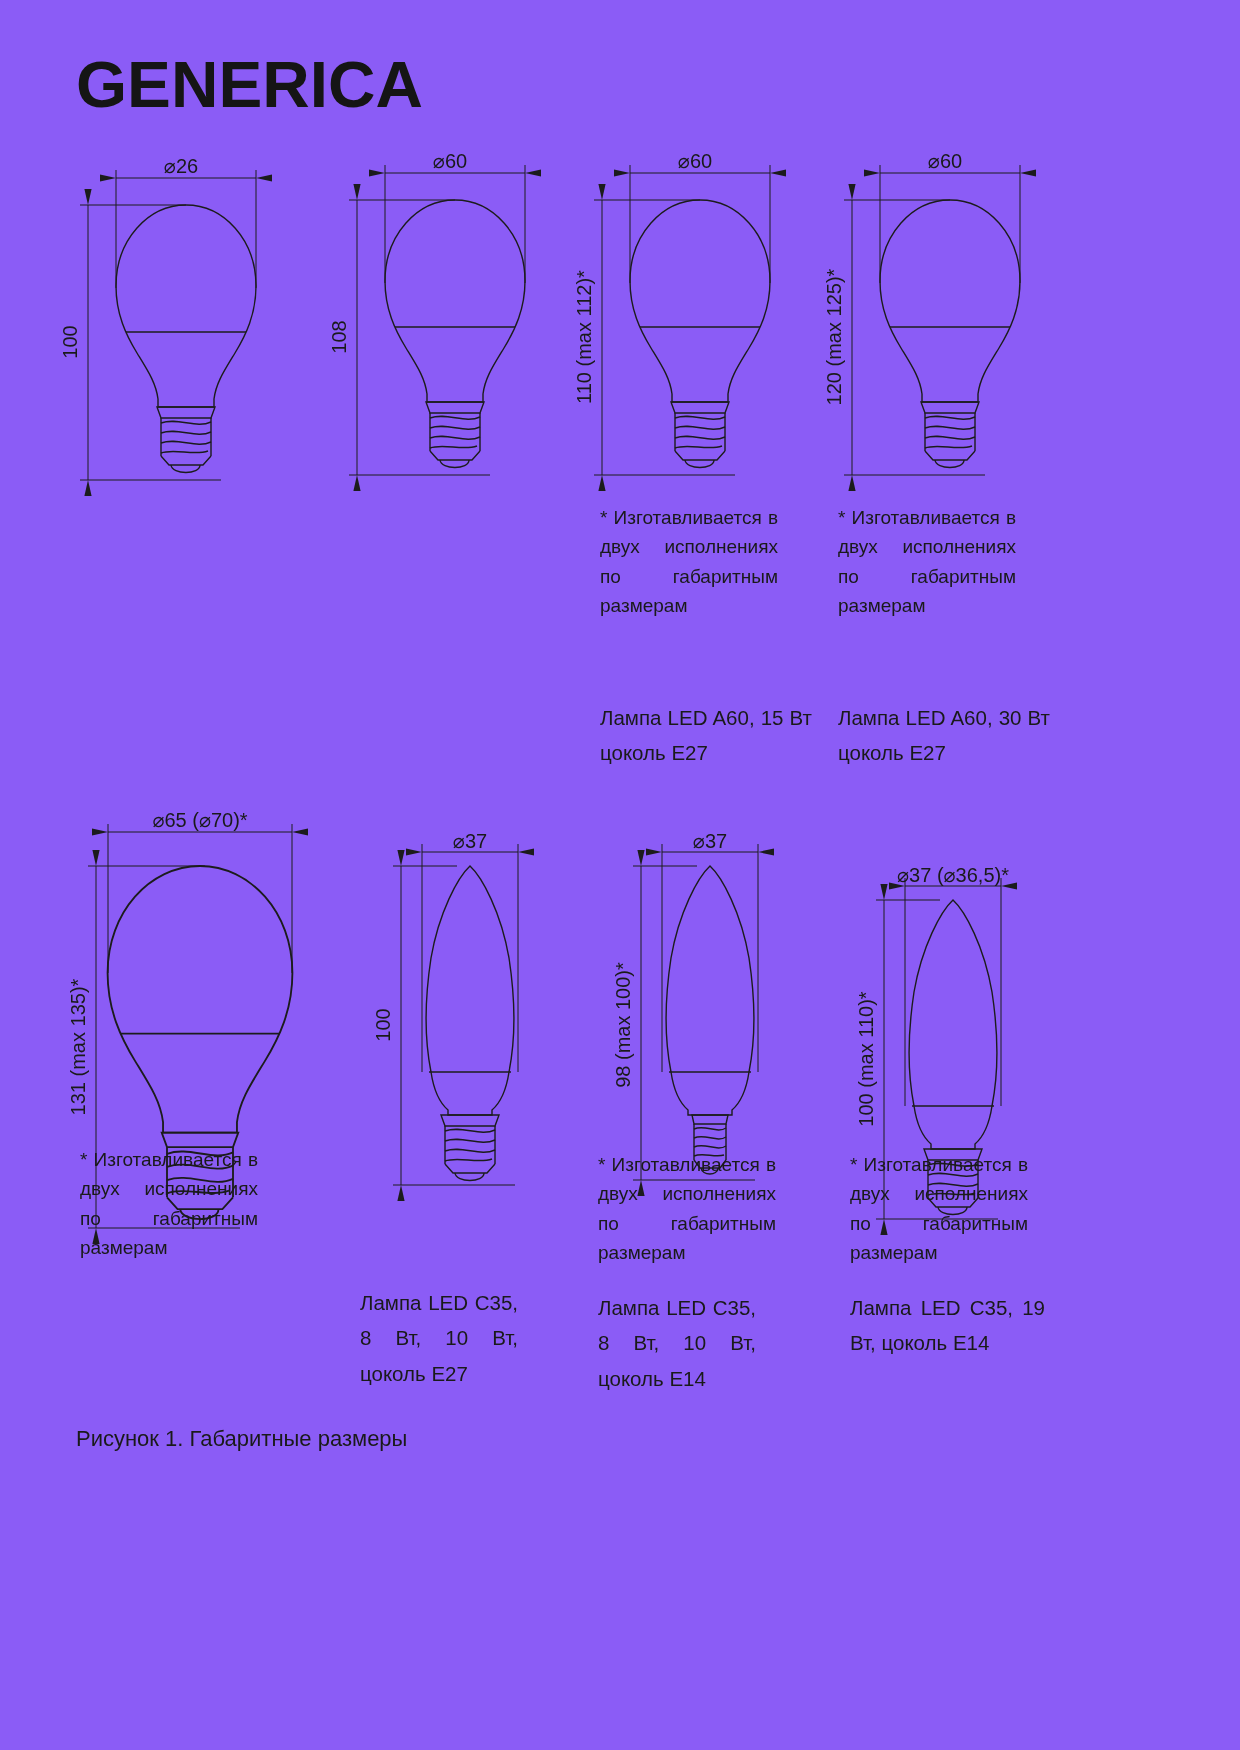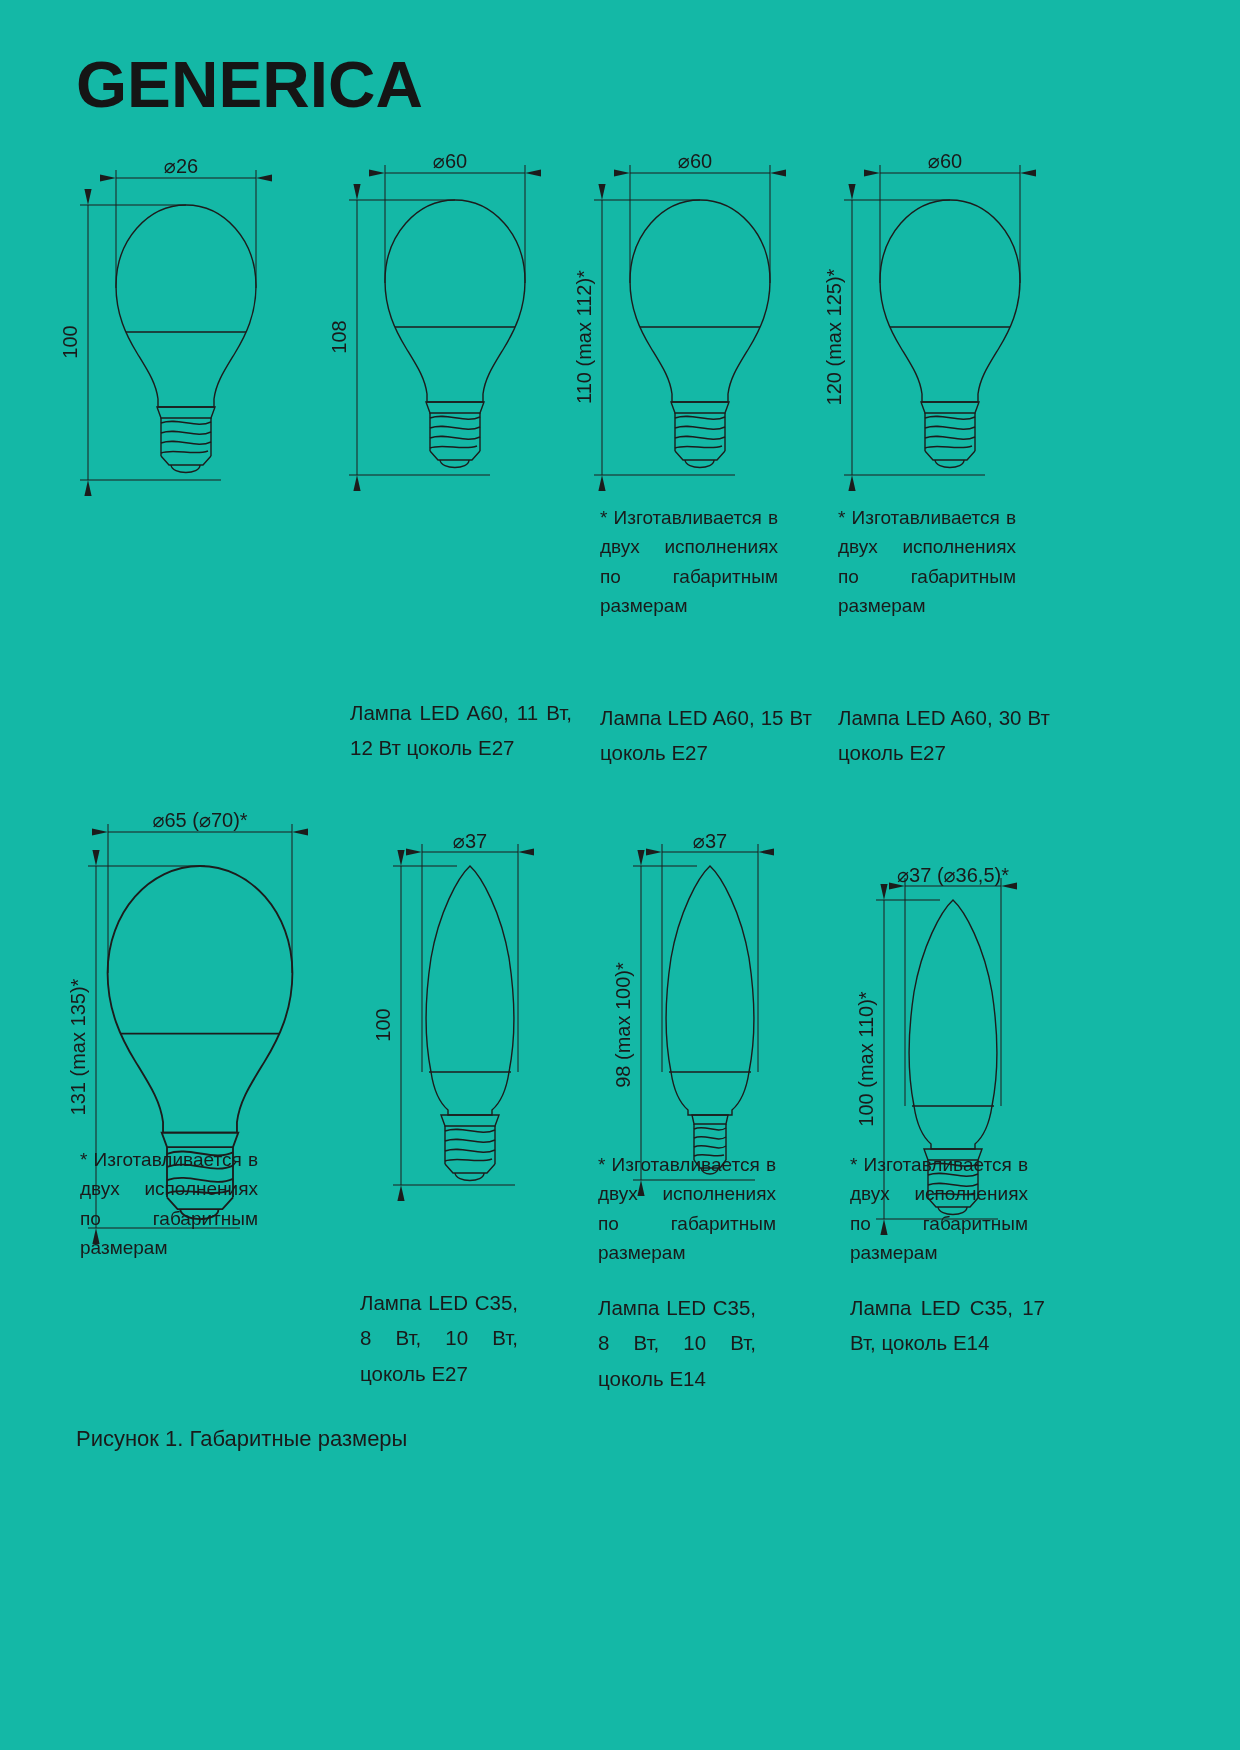--- a/index.html
+++ b/index.html
@@ -1,17 +1,17 @@
 <!DOCTYPE html>
 <html><head>
 <meta charset="utf-8">
 <style>
   html,body { margin:0; padding:0; background:#ffffff; }
   .page {
-    position:relative; width:1240px; height:1750px; background:#14b8a6;
+    position:relative; width:1240px; height:1750px; background:#8b5cf6;
     font-family:"Liberation Sans","DejaVu Sans",sans-serif; color:#1a1a1a;
     overflow:hidden;
   }
   .logo {
     position:absolute; left:76px; top:48px;
     font-size:62px; font-weight:bold; letter-spacing:0px; color:#151515;
     transform:scaleX(1.06) scaleY(1.04); transform-origin:left top; white-space:nowrap;
   }
   .fig { position:absolute; }
   .fig svg { display:block; overflow:visible; }
@@ -152,21 +152,20 @@
           <use href="#glyph-a"></use>
         </g>
     </svg>
     <div class="dia" style="top:-6px">⌀60</div>
     <div class="hgt" style="left:14px;top:182px">120 (max 125)*</div>
   </div>
 
   <div class="note" style="left:600px;top:503px">* Изготавливается в двух исполнениях по габаритным размерам</div>
   <div class="note" style="left:838px;top:503px">* Изготавливается в двух исполнениях по габаритным размерам</div>
 
-  <div class="lamp-label" style="left:350px;top:695px;width:222px">Лампа LED A60, 11 Вт, 12 Вт цоколь E27</div>
   <div class="lamp-label" style="left:600px;top:700px;width:212px">Лампа LED A60, 15 Вт цоколь E27</div>
   <div class="lamp-label" style="left:838px;top:700px;width:212px">Лампа LED A60, 30 Вт цоколь E27</div>
 
   <div class="fig" style="left:60px;top:810px;width:280px;height:430px">
     <svg width="280" height="430" viewBox="0 0 280 430">
       <g class="dim">
         <line x1="48" y1="14" x2="48" y2="163"></line>
         <line x1="232" y1="14" x2="232" y2="163"></line>
         <line x1="48" y1="22" x2="232" y2="22" marker-start="url(#arrowhead)" marker-end="url(#arrowhead)"></line>
         <line x1="28" y1="56" x2="145" y2="56"></line>
@@ -237,17 +236,17 @@
     <div class="dia" style="top:-9px">⌀37 (⌀36,5)*</div>
     <div class="hgt" style="left:38px;top:187px">100 (max 110)*</div>
   </div>
 
   <div class="note" style="left:80px;top:1145px">* Изготавливается в двух исполнениях по габаритным размерам</div>
   <div class="note" style="left:598px;top:1150px">* Изготавливается в двух исполнениях по габаритным размерам</div>
   <div class="note" style="left:850px;top:1150px">* Изготавливается в двух исполнениях по габаритным размерам</div>
 
   <div class="lamp-label" style="left:360px;top:1285px;width:158px">Лампа LED C35, 8 Вт, 10 Вт, цоколь E27</div>
   <div class="lamp-label" style="left:598px;top:1290px;width:158px">Лампа LED C35, 8 Вт, 10 Вт, цоколь E14</div>
-  <div class="lamp-label" style="left:850px;top:1290px;width:195px">Лампа LED C35, 17 Вт, цоколь E14</div>
+  <div class="lamp-label" style="left:850px;top:1290px;width:195px">Лампа LED C35, 19 Вт, цоколь E14</div>
 
   <div class="caption" style="left:76px;top:1418px">Рисунок 1. Габаритные размеры</div>
 
 </div>
 
 </body></html>

